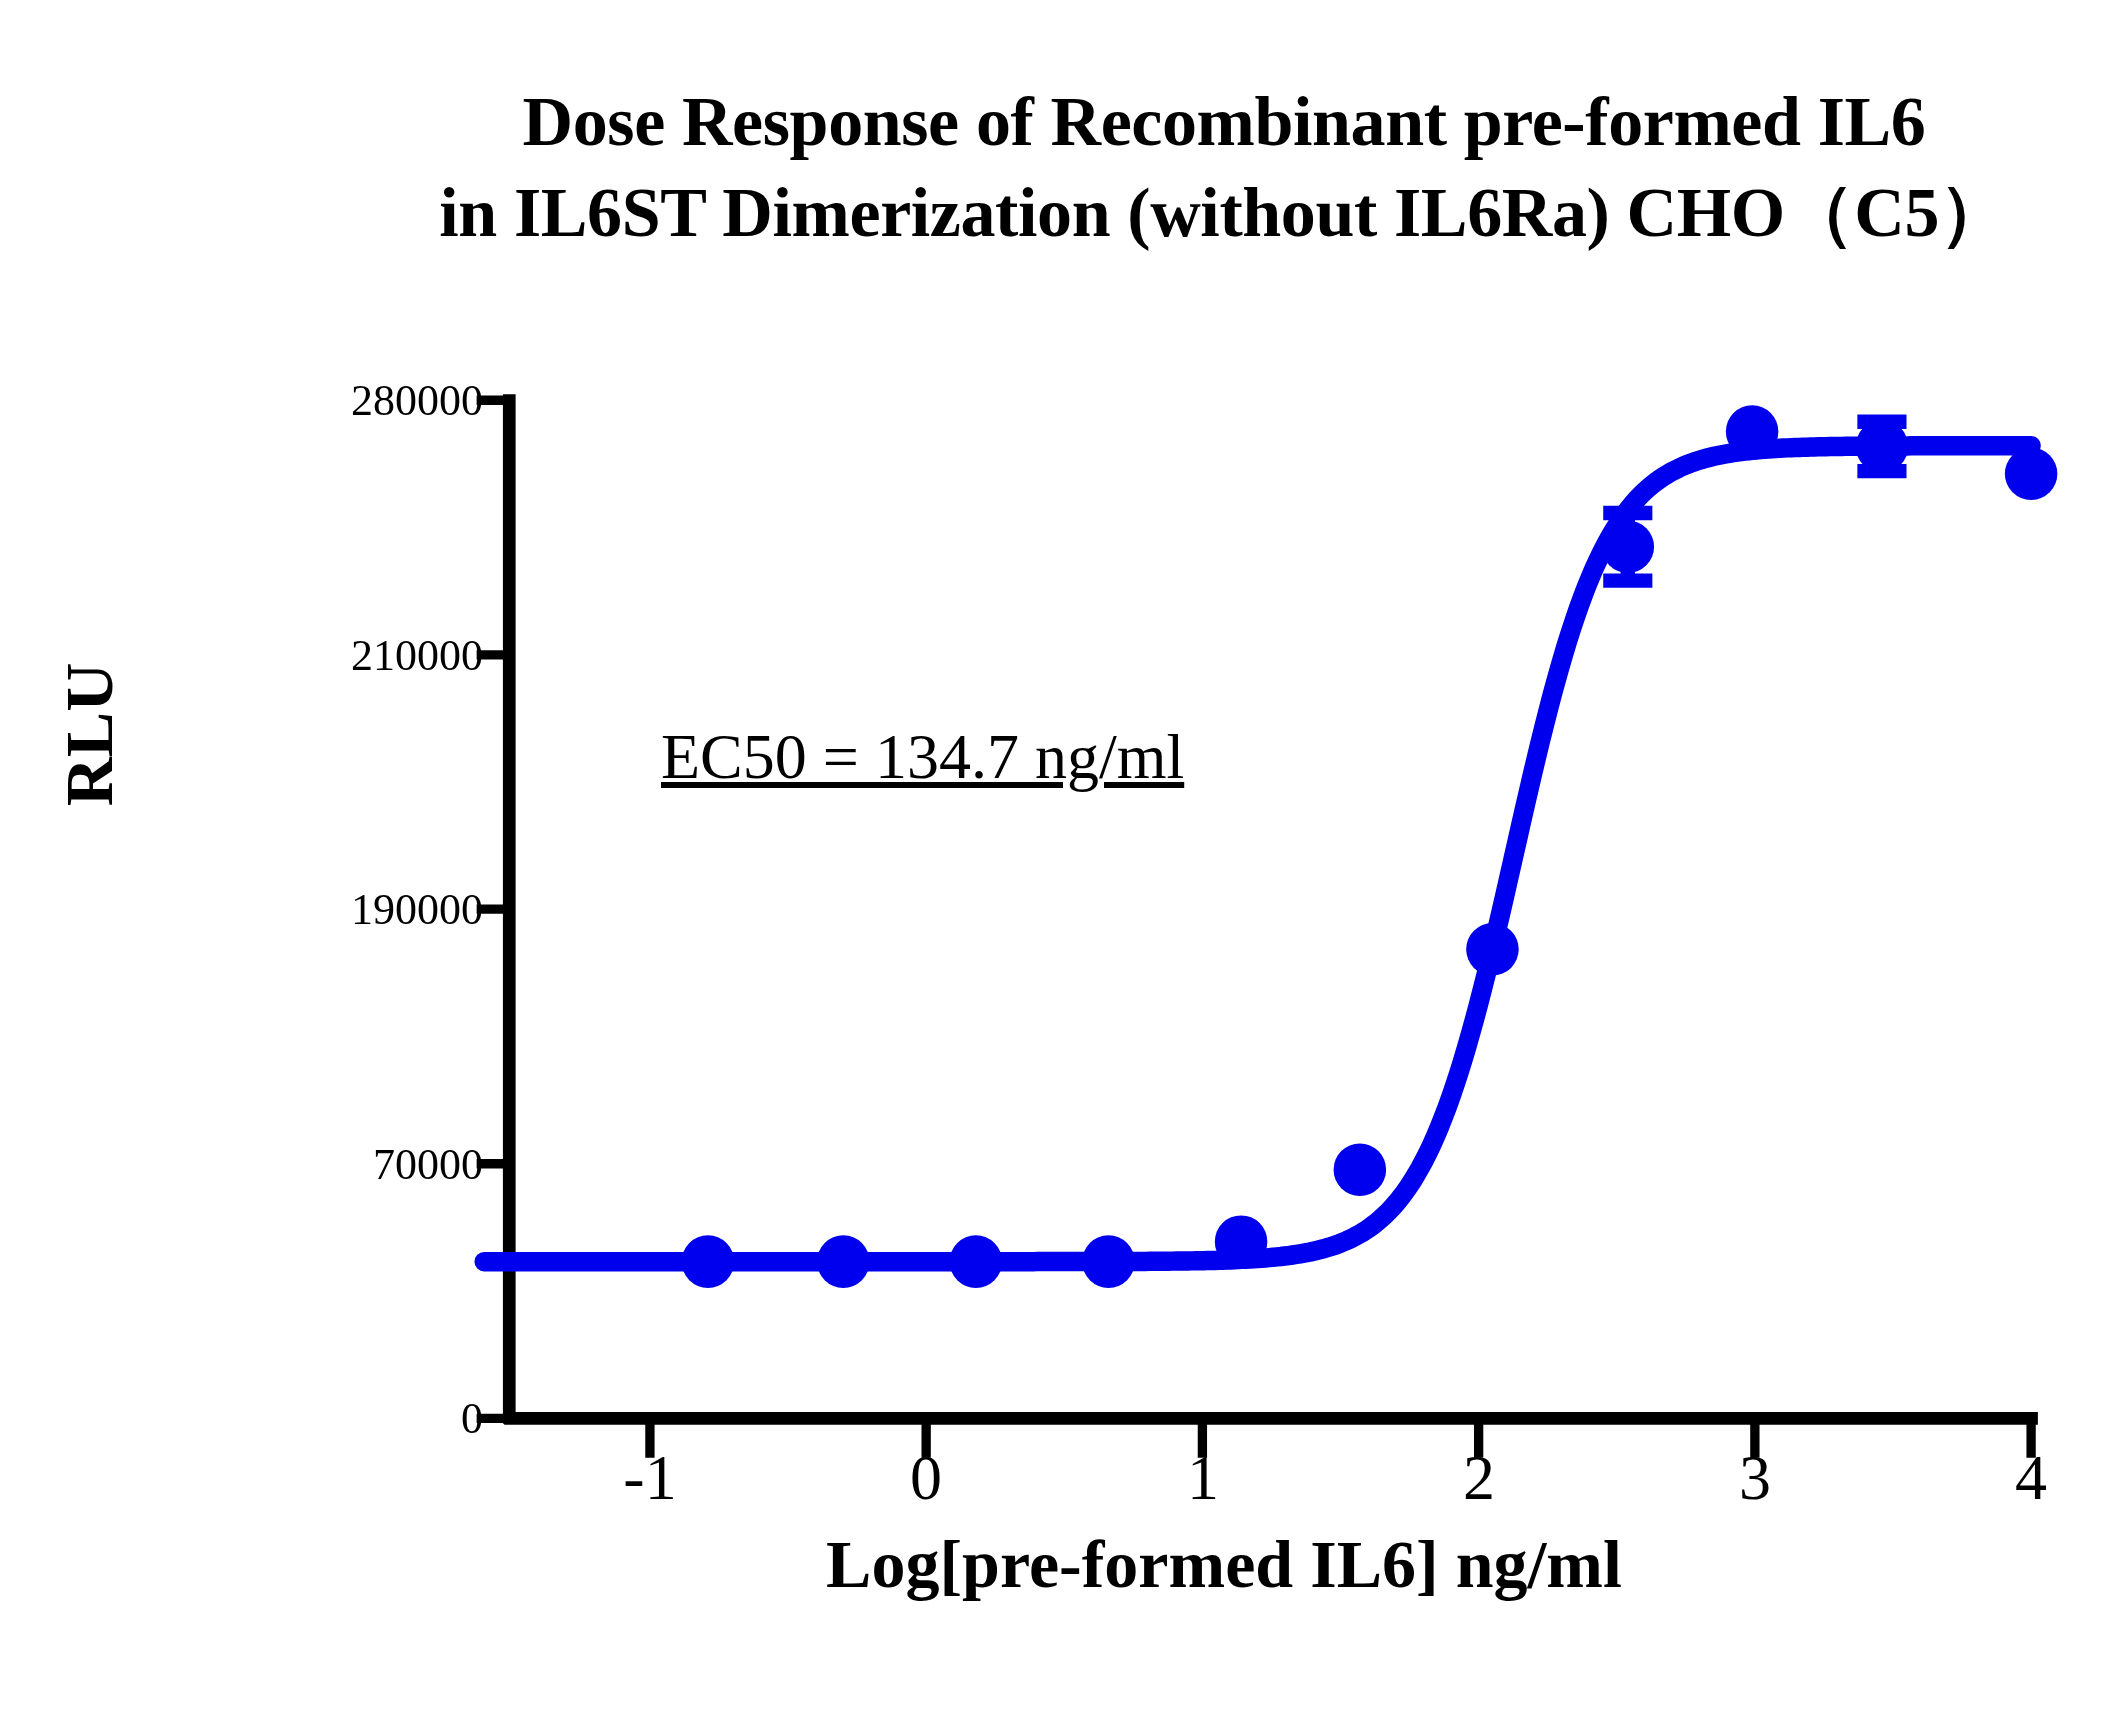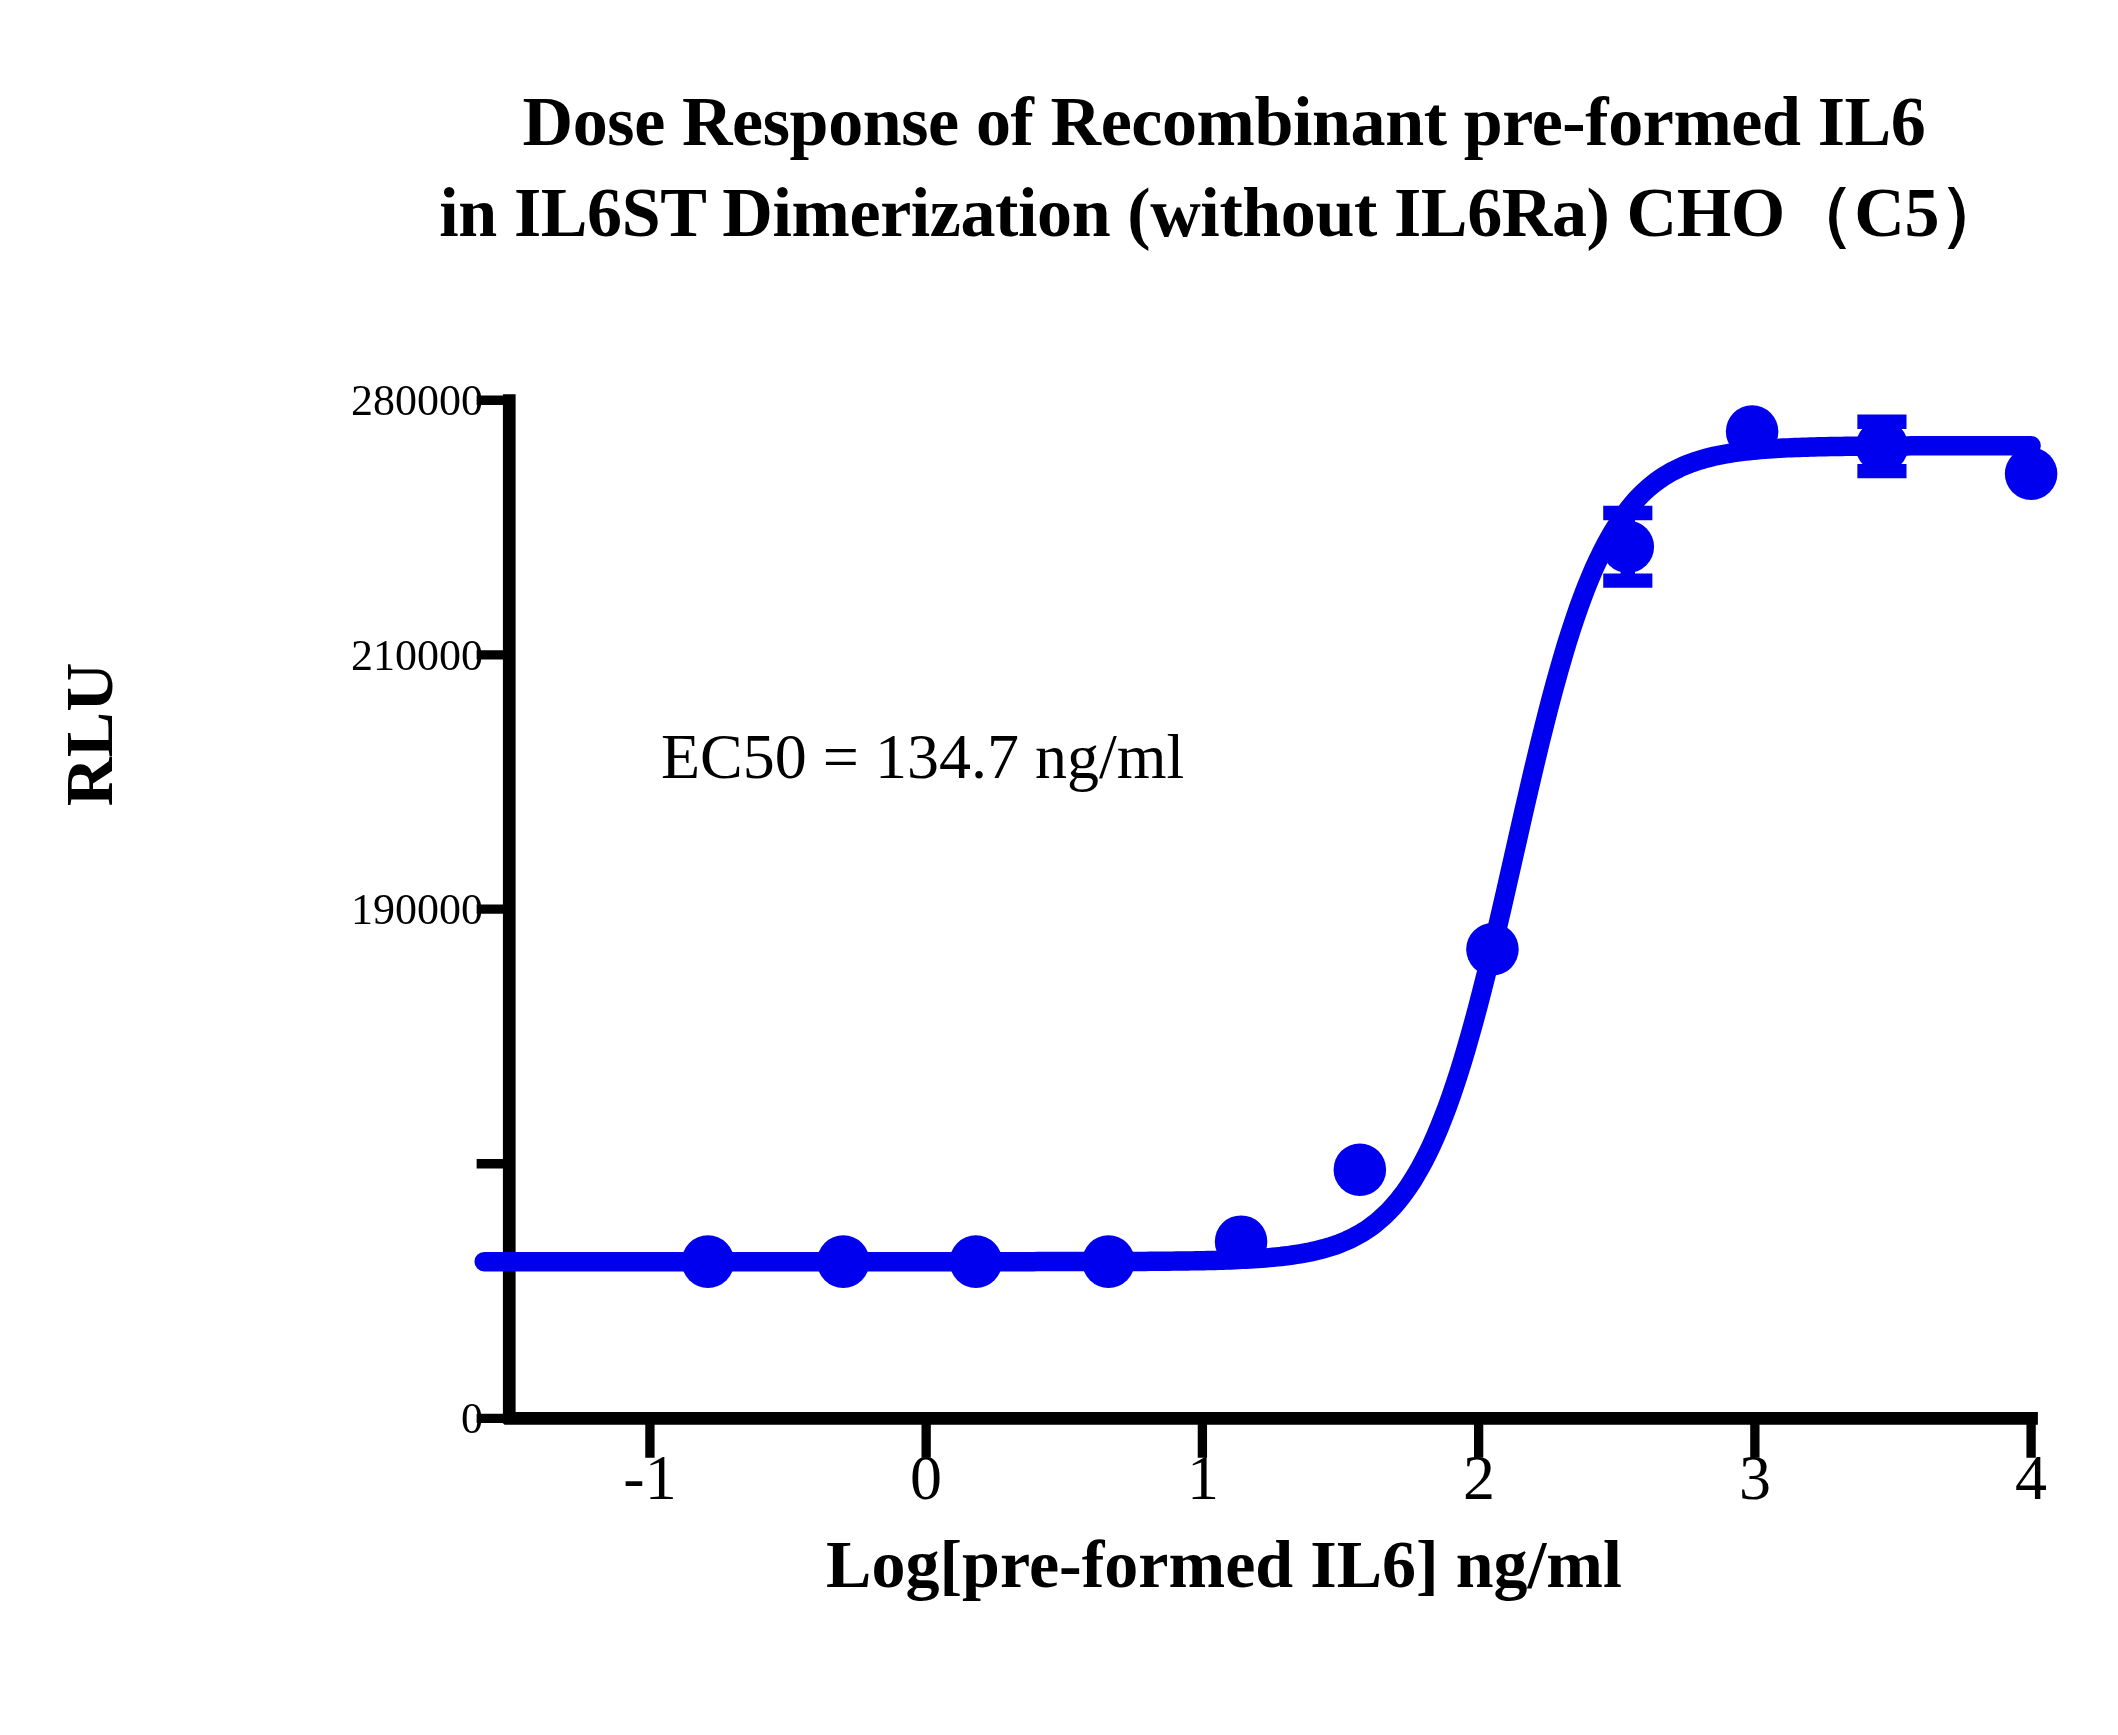--- a/index.html
+++ b/index.html
@@ -31,41 +31,42 @@
   .ytick-label{
     position:absolute; text-align:right; font-size:44px; color:#000;
     white-space:nowrap; transform:translateY(-50%);
   }
   .xtick-label{
     position:absolute; text-align:center; font-size:64px; color:#000;
     white-space:nowrap; transform:translateX(-50%);
   }
   #ec50-annotation{
     position:absolute; left:661px; top:720px;
-    font-size:64px; color:#000; white-space:nowrap;
+    font-size:64px; color:#000; white-space:nowrap;text-decoration:underline;
   }
 </style>
 </head>
 <body>
 
 <div id="root">
 
   <div id="chart-title">
     <span class="ln">Dose Response of Recombinant pre-formed IL6</span>
     <span class="ln">in IL6ST Dimerization (without IL6Ra) CHO（C5）</span>
   </div>
 
   <div id="ylabel">RLU</div>
   <div id="xlabel">Log[pre-formed IL6] ng/ml</div>
 
   <div id="ec50-annotation">EC50 = 134.7 ng/ml</div>
 
   <div class="ytick-label" style="left:161px;top:400px;width:322px;">280000</div>
   <div class="ytick-label" style="left:161px;top:655px;width:322px;">210000</div>
   <div class="ytick-label" style="left:161px;top:909px;width:322px;">190000</div>
+  <div class="ytick-label" style="left:161px;top:1164px;width:322px;">70000</div>
   <div class="ytick-label" style="left:161px;top:1418px;width:322px;">0</div>
 
   <div class="xtick-label" style="left:650px;top:1441px;">-1</div>
   <div class="xtick-label" style="left:926px;top:1441px;">0</div>
   <div class="xtick-label" style="left:1203px;top:1441px;">1</div>
   <div class="xtick-label" style="left:1479px;top:1441px;">2</div>
   <div class="xtick-label" style="left:1755px;top:1441px;">3</div>
   <div class="xtick-label" style="left:2031px;top:1441px;">4</div>
 
   <svg id="plot-svg" viewBox="0 0 5778 4096">

